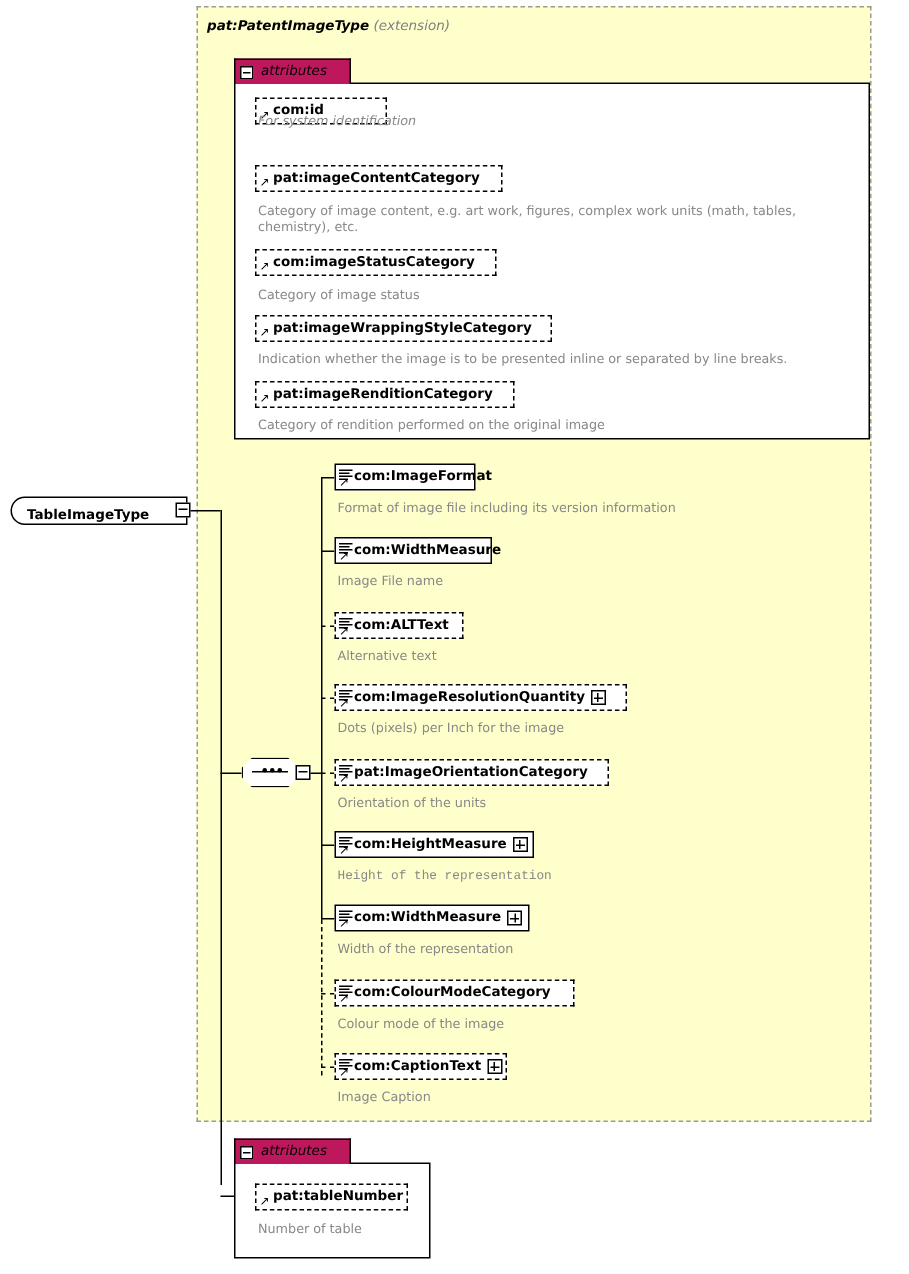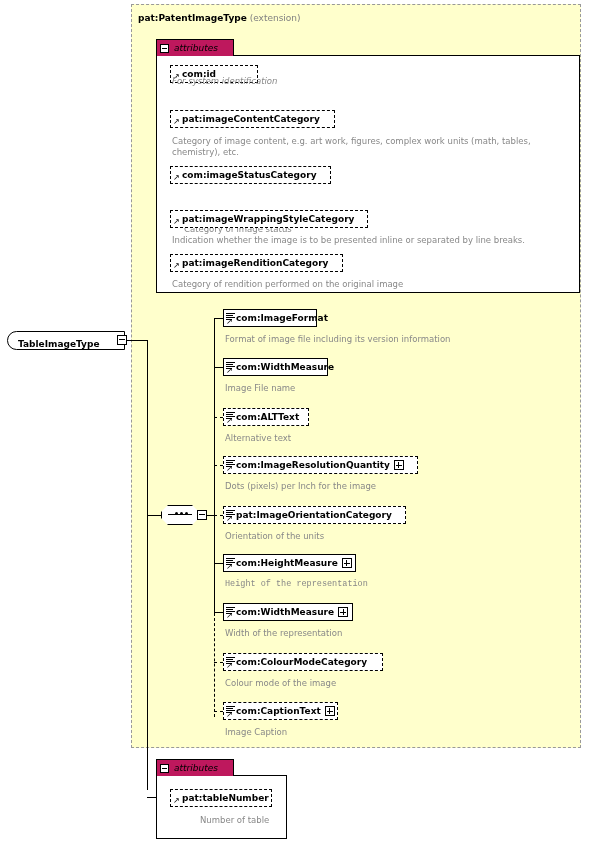--- a/index.html
+++ b/index.html
@@ -162,21 +162,21 @@
   .plusbox::before{content:"";position:absolute;left:1px;right:1px;top:3.5px;height:1px;background:#000;}
   .plusbox::after{content:"";position:absolute;top:1px;bottom:1px;left:3.5px;width:1px;background:#000;}
 </style>
 </head>
 <body>
 
 <div id="stage">
 
   <div class="ext-panel" style="left:131px;top:4px;width:450px;height:744px;"></div>
 
-  <div class="ext-title" style="left:138px;top:13px;">
+  <div class="ext-title" style="left:138px;top:13px;font-style:italic;">
     <b>pat:PatentImageType</b>
     <span>(extension)</span>
   </div>
 
   <div class="attr-box" style="left:156px;top:55px;width:424px;height:238px;"></div>
   <div class="attr-tab" style="left:156px;top:39px;width:78px;height:17px;">
     <span class="pm"></span>
     <span class="lbl">attributes</span>
   </div>
 
@@ -198,21 +198,21 @@
   </div>
   <div class="desc" style="left:172px;top:136px;width:404px;">Category of image content, e.g. art work, figures, complex work units (math, tables, chemistry), etc.</div>
 
   <div class="node dashed" style="left:170px;top:166px;width:161px;">
     <span class="shadow"></span>
     <span class="arw-only">
         <span class="arw">↗</span>
       </span>
     <span class="nm">com:imageStatusCategory</span>
   </div>
-  <div class="desc" style="left:184px;top:192px;width:400px;margin-top:32px;">Category of image status</div>
+  <div class="desc" style="left:172px;top:192px;width:400px;">Category of image status</div>
 
   <div class="node dashed" style="left:170px;top:210px;width:198px;">
     <span class="shadow"></span>
     <span class="arw-only">
         <span class="arw">↗</span>
       </span>
     <span class="nm">pat:imageWrappingStyleCategory</span>
   </div>
   <div class="desc" style="left:172px;top:235px;width:404px;">Indication whether the image is to be presented inline or separated by line breaks.</div>
 
@@ -391,15 +391,15 @@
     <span class="lbl">attributes</span>
   </div>
 
   <div class="node dashed" style="left:170px;top:789px;width:102px;">
     <span class="shadow"></span>
     <span class="arw-only">
         <span class="arw">↗</span>
       </span>
     <span class="nm">pat:tableNumber</span>
   </div>
-  <div class="desc" style="left:172px;top:815px;width:110px;margin-left:28px;">Number of table</div>
+  <div class="desc" style="left:172px;top:815px;width:110px;">Number of table</div>
 
 </div>
 
 </body></html>

